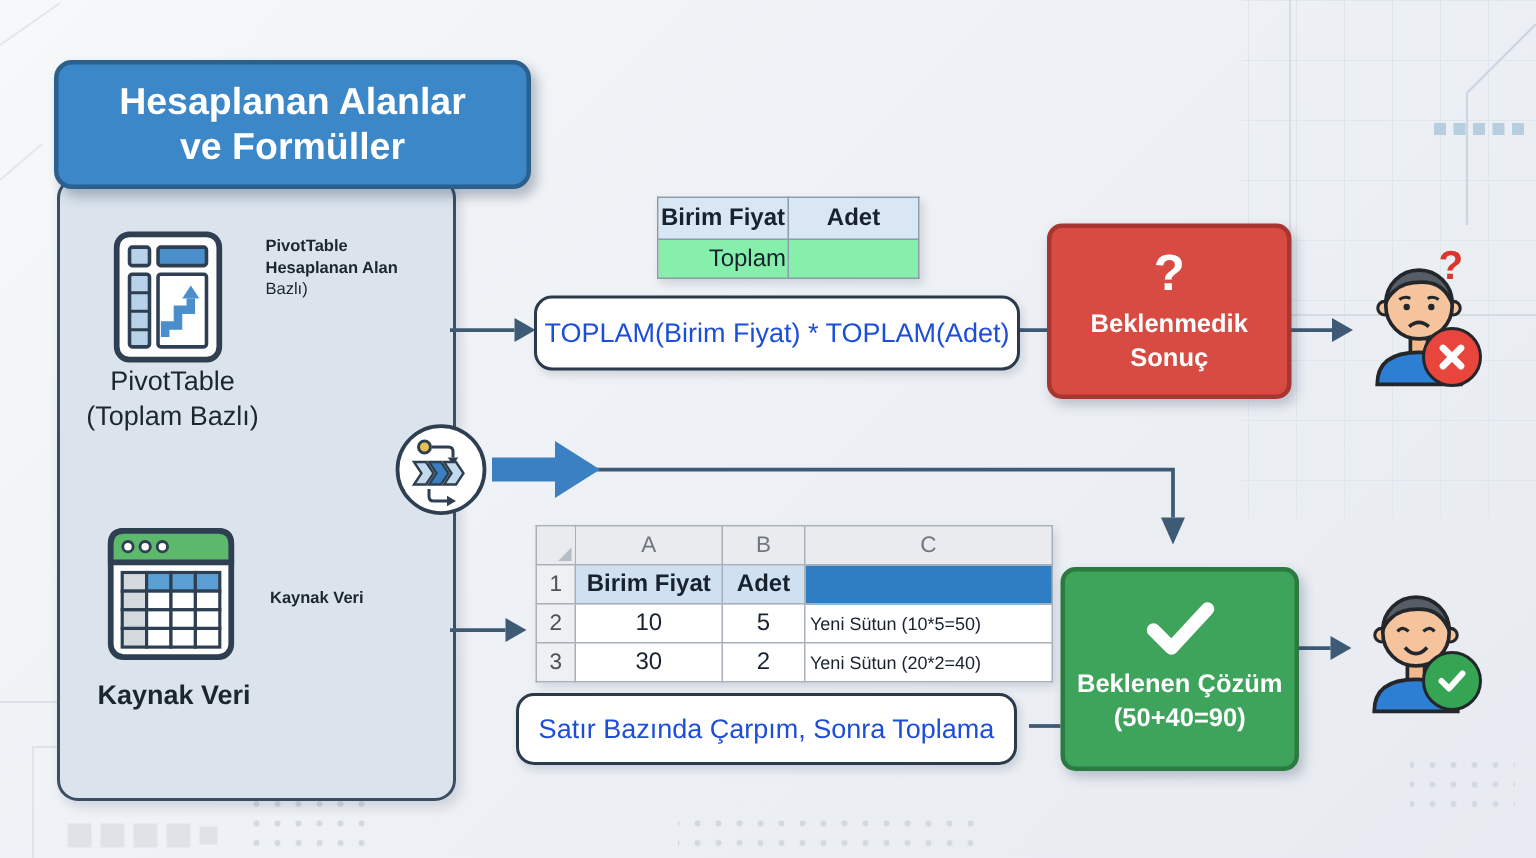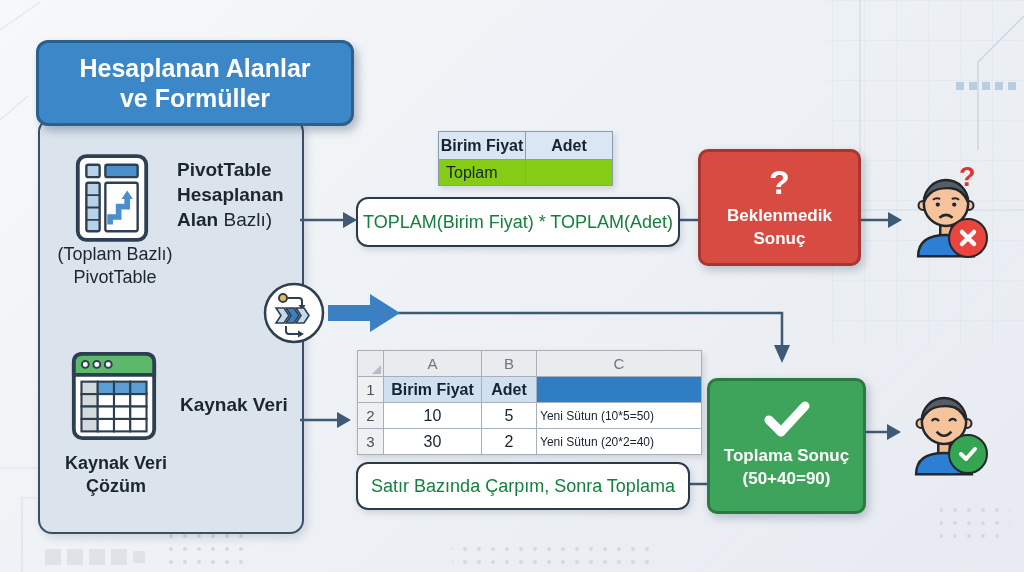--- a/index.html
+++ b/index.html
@@ -19,36 +19,36 @@
     border:3px solid #2a5f8e;border-radius:12px;display:flex;flex-direction:column;
     justify-content:center;align-items:center;color:#fff;font-weight:bold;font-size:25px;
     line-height:1.22;box-shadow:4px 5px 8px rgba(30,50,80,.3);z-index:4;}
 
   
   .side-panel{left:38px;top:118px;width:262px;height:412px;background:#dbe4ed;
     border:2.5px solid #3a4f66;border-radius:14px;box-shadow:3px 4px 8px rgba(30,50,80,.15);z-index:1;}
 
   .caption{font-size:18px;color:#1c2631;text-align:center;line-height:1.25;}
   .caption.bold{font-weight:bold;}
-  .note{font-size:19px;color:#1c2631;line-height:1.32;}
+  .note{font-size:11px;color:#1c2631;line-height:1.32;}
   .note .b{font-weight:bold;}
 
   
   .mini-table{left:438px;top:131px;border-collapse:collapse;background:#fff;
     box-shadow:2px 3px 6px rgba(30,50,80,.15);}
   .mini-table th,.mini-table td{border:1px solid #8b9cab;font-size:16px;color:#18222e;}
   .mini-table th{background:#d9e6f3;font-weight:bold;width:84px;height:25px;text-align:center;}
-  .mini-table td{background:#84cc16;height:23px;padding-left:7px;text-align:left;}
+  .mini-table td{background:#86efac;height:23px;padding-left:7px;text-align:right;}
 
   
   .round-box{background:#fff;border:2.5px solid #2a3a4a;border-radius:12px;
-    display:flex;align-items:center;justify-content:center;font-size:18px;color:#15803d;
+    display:flex;align-items:center;justify-content:center;font-size:18px;color:#1d4ed8;
     white-space:nowrap;box-shadow:2px 3px 6px rgba(30,50,80,.15);}
   .formula-box{left:356px;top:197px;width:320px;height:46px;}
-  .note-box{left:356px;top:462px;width:330px;height:44px;}
+  .note-box{left:344px;top:462px;width:330px;height:44px;}
 
   
   .result-box{border-radius:10px;display:flex;flex-direction:column;align-items:center;
     justify-content:center;color:#fff;font-weight:bold;text-align:center;
     box-shadow:3px 4px 8px rgba(30,50,80,.25);}
   .red-box{left:698px;top:149px;width:157px;height:111px;background:#d84b42;border:3px solid #a73530;}
   .red-box .sym{font-size:34px;line-height:1;margin-bottom:6px;}
   .red-box .lbl{font-size:17px;line-height:1.3;}
   .green-box{left:707px;top:378px;width:153px;height:130px;background:#3fa45b;border:3px solid #2b7a41;}
   .green-box .lbl{font-size:17px;line-height:1.35;margin-top:8px;}
@@ -146,22 +146,22 @@
       <rect x="13" y="13" width="14" height="13" rx="2" fill="#b8d2ea" stroke="#2e3f52" stroke-width="2.5"></rect>
       <rect x="33" y="13" width="34" height="13" rx="2" fill="#4a8fcc" stroke="#2e3f52" stroke-width="2.5"></rect>
       <rect x="13" y="32" width="14" height="51" rx="2" fill="#b8d2ea" stroke="#2e3f52" stroke-width="2.5"></rect>
       <path d="M13 45 H27 M13 58 H27 M13 71 H27" stroke="#2e3f52" stroke-width="2"></path>
       <rect x="33" y="32" width="34" height="51" rx="2" fill="#fff" stroke="#2e3f52" stroke-width="2.5"></rect>
       <path d="M38 76 V68 H47 V57 H56 V49" fill="none" stroke="#4a8fcc" stroke-width="6"></path>
       <polygon points="50,49 62,49 56,40" fill="#4a8fcc"></polygon>
     </svg>
   </div>
   <div class="abs z3 caption" style="left:40px;top:243px;width:150px;">
+    <div>PivotTable</div>
     <div>(Toplam Bazlı)</div>
-    <div>PivotTable</div>
   </div>
   <div class="abs z3 note" style="left:177px;top:157px;width:114px;">
     <span class="b">PivotTable Hesaplanan Alan</span>
     <span>Bazlı)</span>
   </div>
 
   <div class="abs z3" style="left:70px;top:350px;">
     <svg width="88" height="92" viewBox="0 0 92 96">
       <rect x="4" y="4" width="84" height="88" rx="9" fill="#fdfdfd" stroke="#2e3f52" stroke-width="4"></rect>
       <path d="M4 13 Q4 4 13 4 L79 4 Q88 4 88 13 L88 26 L4 26 Z" fill="#5cb86a" stroke="#2e3f52" stroke-width="4"></path>
@@ -183,21 +183,20 @@
         <rect x="63" y="59" width="17" height="13" fill="#fff"></rect>
         <rect x="12" y="72" width="17" height="13" fill="#d4d9de"></rect>
         <rect x="29" y="72" width="17" height="13" fill="#fff"></rect>
         <rect x="46" y="72" width="17" height="13" fill="#fff"></rect>
         <rect x="63" y="72" width="17" height="13" fill="#fff"></rect>
       </g>
     </svg>
   </div>
   <div class="abs z3 caption bold" style="left:40px;top:452px;width:152px;">
     <div>Kaynak Veri</div>
-    <div>Çözüm</div>
   </div>
   <div class="abs z3 note" style="left:180px;top:392px;width:118px;">
     <div class="b">Kaynak Veri</div>
   </div>
 
   <div class="abs z3" style="left:263px;top:282px;">
     <svg width="62" height="62" viewBox="0 0 62 62">
       <circle cx="31" cy="31" r="29" fill="#fff" stroke="#2e3f52" stroke-width="2.5"></circle>
       <circle cx="20" cy="16" r="4" fill="#e3c24f" stroke="#2e3f52" stroke-width="2"></circle>
       <path d="M25 16 H36 Q39 16 39 19 V23" fill="none" stroke="#2e3f52" stroke-width="2"></path>
@@ -287,21 +286,21 @@
     </table>
 
   <div class="abs z3 round-box note-box">
     <span>Satır Bazında Çarpım, Sonra Toplama</span>
   </div>
 
   <div class="abs z3 result-box green-box">
     <svg width="48" height="36" viewBox="0 0 48 36">
       <path d="M6 19 L18 31 L42 5" stroke="#fff" stroke-width="9" fill="none" stroke-linecap="round" stroke-linejoin="round"></path>
     </svg>
-    <div class="lbl">Toplama Sonuç</div>
+    <div class="lbl">Beklenen Çözüm</div>
     <div class="lbl" style="margin-top:0;">(50+40=90)</div>
   </div>
 
   <div class="abs z3 person" style="left:903px;top:384px;">
     <svg width="82" height="92" viewBox="0 0 100 112">
       <rect x="43" y="62" width="14" height="26" fill="#f2b98c" stroke="#23272b" stroke-width="3"></rect>
       <path d="M16 110 Q16 84 50 84 Q84 84 84 110 Z" fill="#2d7fd3" stroke="#23272b" stroke-width="3"></path>
       <circle cx="22" cy="48" r="5.5" fill="#f5c49d" stroke="#23272b" stroke-width="2.5"></circle>
       <circle cx="78" cy="48" r="5.5" fill="#f5c49d" stroke="#23272b" stroke-width="2.5"></circle>
       <circle cx="50" cy="46" r="27" fill="#f5c49d" stroke="#23272b" stroke-width="3"></circle>

